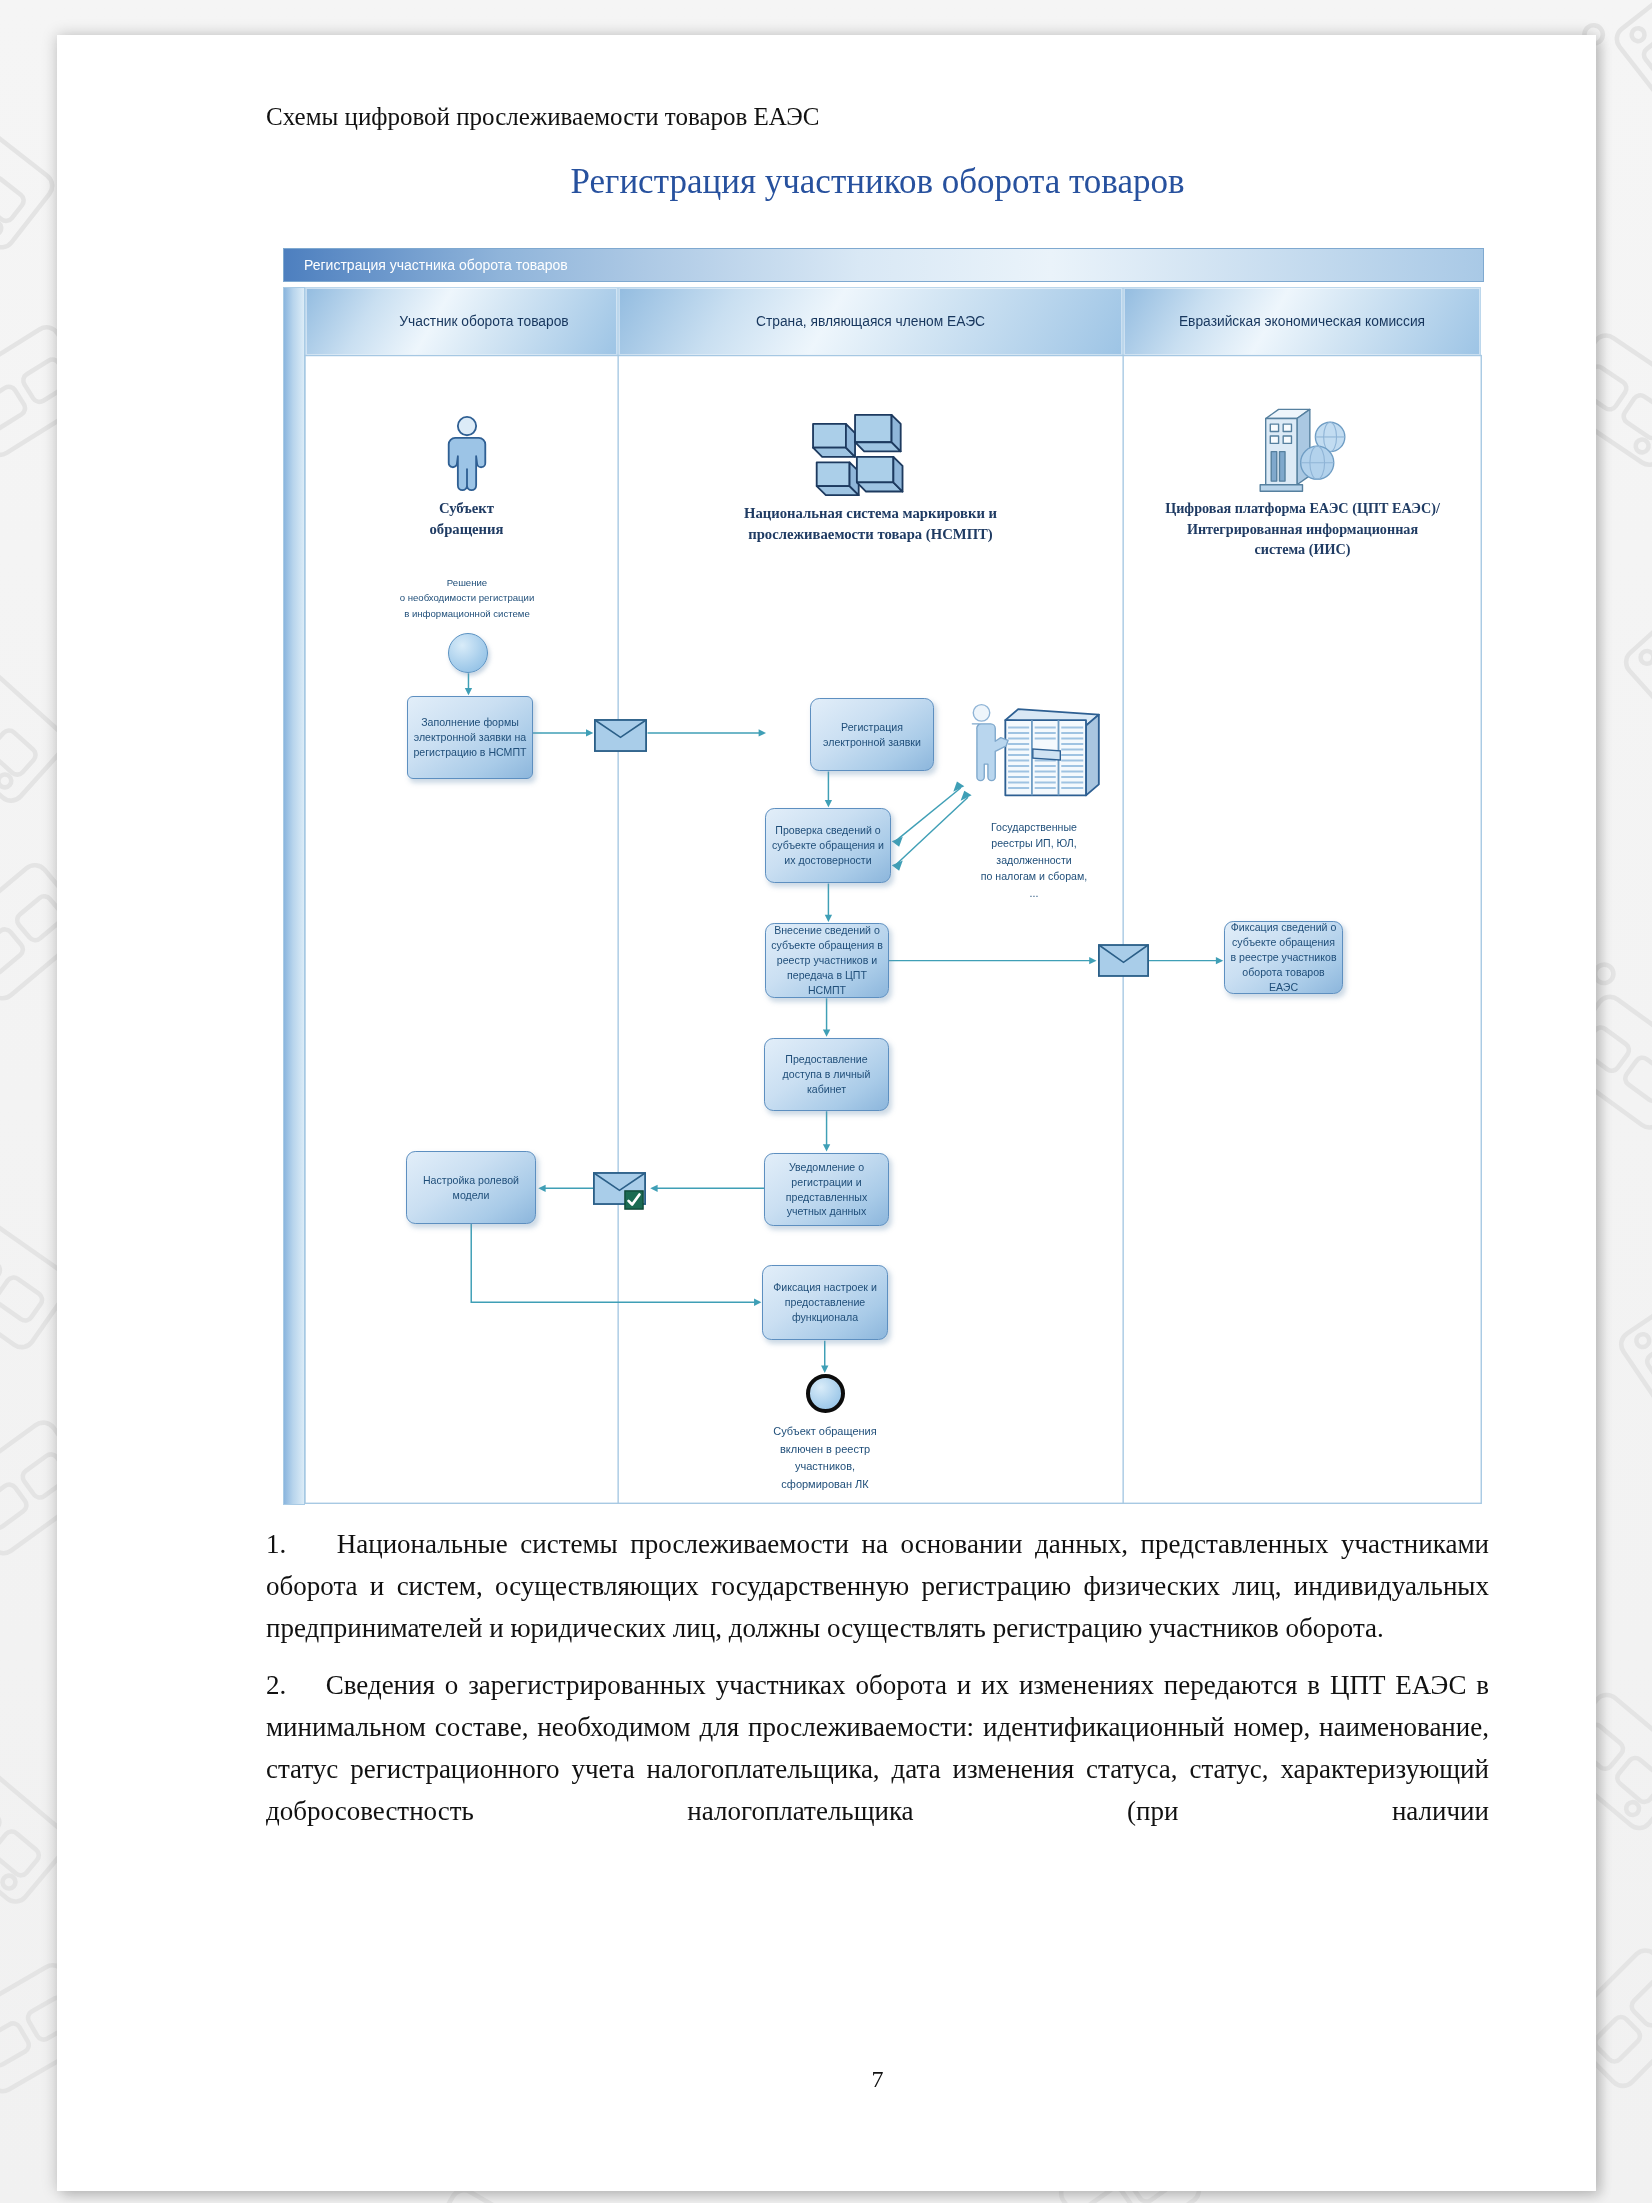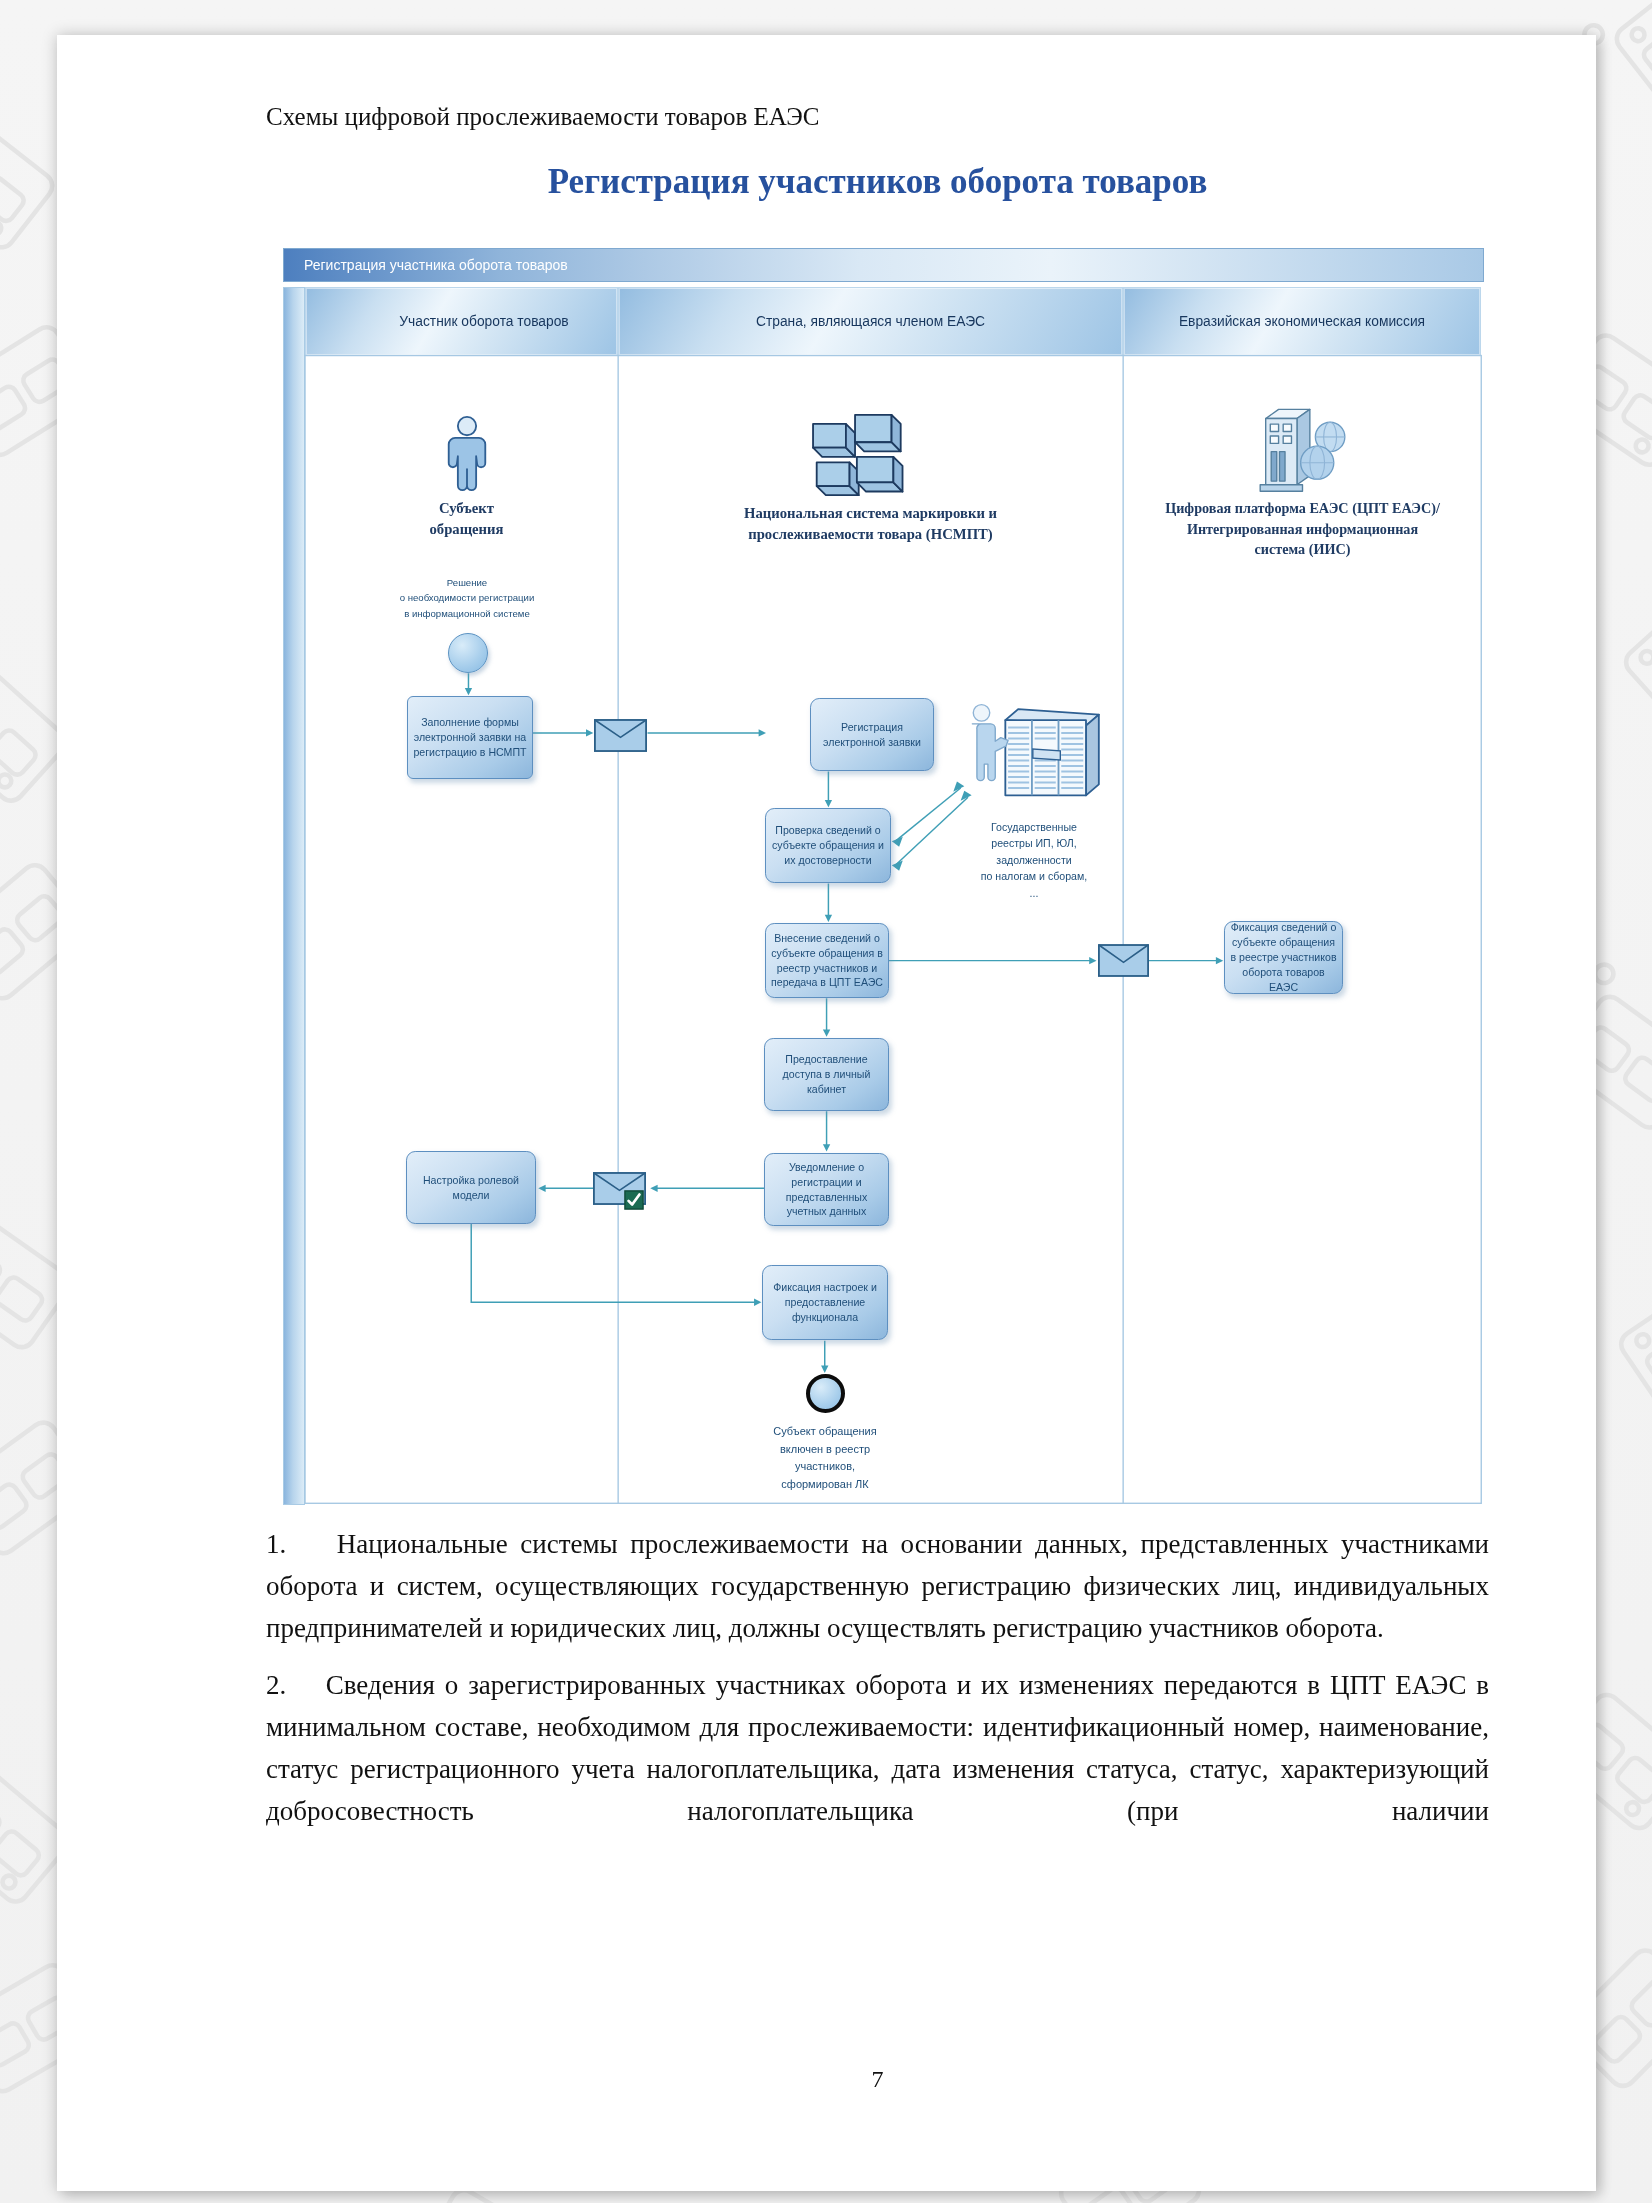--- a/index.html
+++ b/index.html
@@ -15,21 +15,21 @@
     position:absolute; left:57px; top:35px; width:1539px; height:2156px;
     background:#ffffff;
     box-shadow:0 0 14.7px rgba(0,0,0,.22), 5.5px 5.5px 11px rgba(0,0,0,.12);
   }
   .doc-header {
     position:absolute; left:209px; top:68px; width:1223px;
     text-align:left; font-size:25px; color:#111;
   }
   .doc-title {
     position:absolute; left:209px; top:127px; width:1223px;
-    text-align:center; font-size:35px; font-weight:bold; color:#27519e;
+    text-align:center; font-size:35px; font-weight:normal; color:#27519e;
   }
   
   .diagram { position:absolute; left:226px; top:213px; width:1201px; height:1260px;
     font-family:"Liberation Sans", sans-serif; }
   .pool-title {
     position:absolute; left:0; top:0; width:1201px; height:34px;
     background:linear-gradient(90deg,#4d7fbf 0%,#8fb4da 18%,#d9e8f5 48%,#eaf3fa 64%,#a9c9e6 100%);
     border:0.9px solid #7fa9d0;
     color:#ffffff; font-size:14px; line-height:32px; padding-left:20px;
   }
@@ -285,21 +285,21 @@
         <rect x="50" y="48" width="40" height="28" fill="#abcfe9"></rect>
         <polygon points="50,76 60,86 100,86 90,76" fill="#9ec4e2"></polygon>
         <polygon points="90,48 100,58 100,86 90,76" fill="#8fb6d9"></polygon>
       </g>
     </svg>
     <div class="actor-label pl" style="left:404px; top:255px; width:367px;">Национальная система маркировки и
 прослеживаемости товара (НСМПТ)</div>
 
     <div class="task" style="left:484px; top:450px; width:124px; height:73px;margin-left:43px;">Регистрация электронной заявки</div>
     <div class="task" style="left:482px; top:560px; width:126px; height:75px;">Проверка сведений о субъекте обращения и их достоверности</div>
-    <div class="task" style="left:482px; top:675px; width:124px; height:75px;">Внесение сведений о субъекте обращения в реестр участников и передача в ЦПТ ЕАЭС</div>
+    <div class="task" style="left:482px; top:675px; width:124px; height:75px;">Внесение сведений о субъекте обращения в реестр участников и передача в ЦПТ НСМПТ</div>
     <div class="task" style="left:481px; top:790px; width:125px; height:73px;">Предоставление доступа в личный кабинет</div>
     <div class="task" style="left:481px; top:905px; width:125px; height:73px;">Уведомление о регистрации и представленных учетных данных</div>
     <div class="task" style="left:479px; top:1017px; width:126px; height:75px;">Фиксация настроек и предоставление функционала</div>
 
     <svg class="envelope" style="left:678px; top:452px;" width="140" height="110" viewBox="0 0 152 120">
       <g stroke="#2d5f92" stroke-width="2" stroke-linejoin="round">
         <polygon points="48,22 62,10 150,16 136,28" fill="#d9e8f5"></polygon>
         <polygon points="136,28 150,16 150,92 136,104" fill="#a9c6e0"></polygon>
         <rect x="48" y="22" width="88" height="82" fill="#f4f9fd"></rect>
         <line x1="77" y1="22" x2="77" y2="104" stroke="#6f9dc4"></line>

